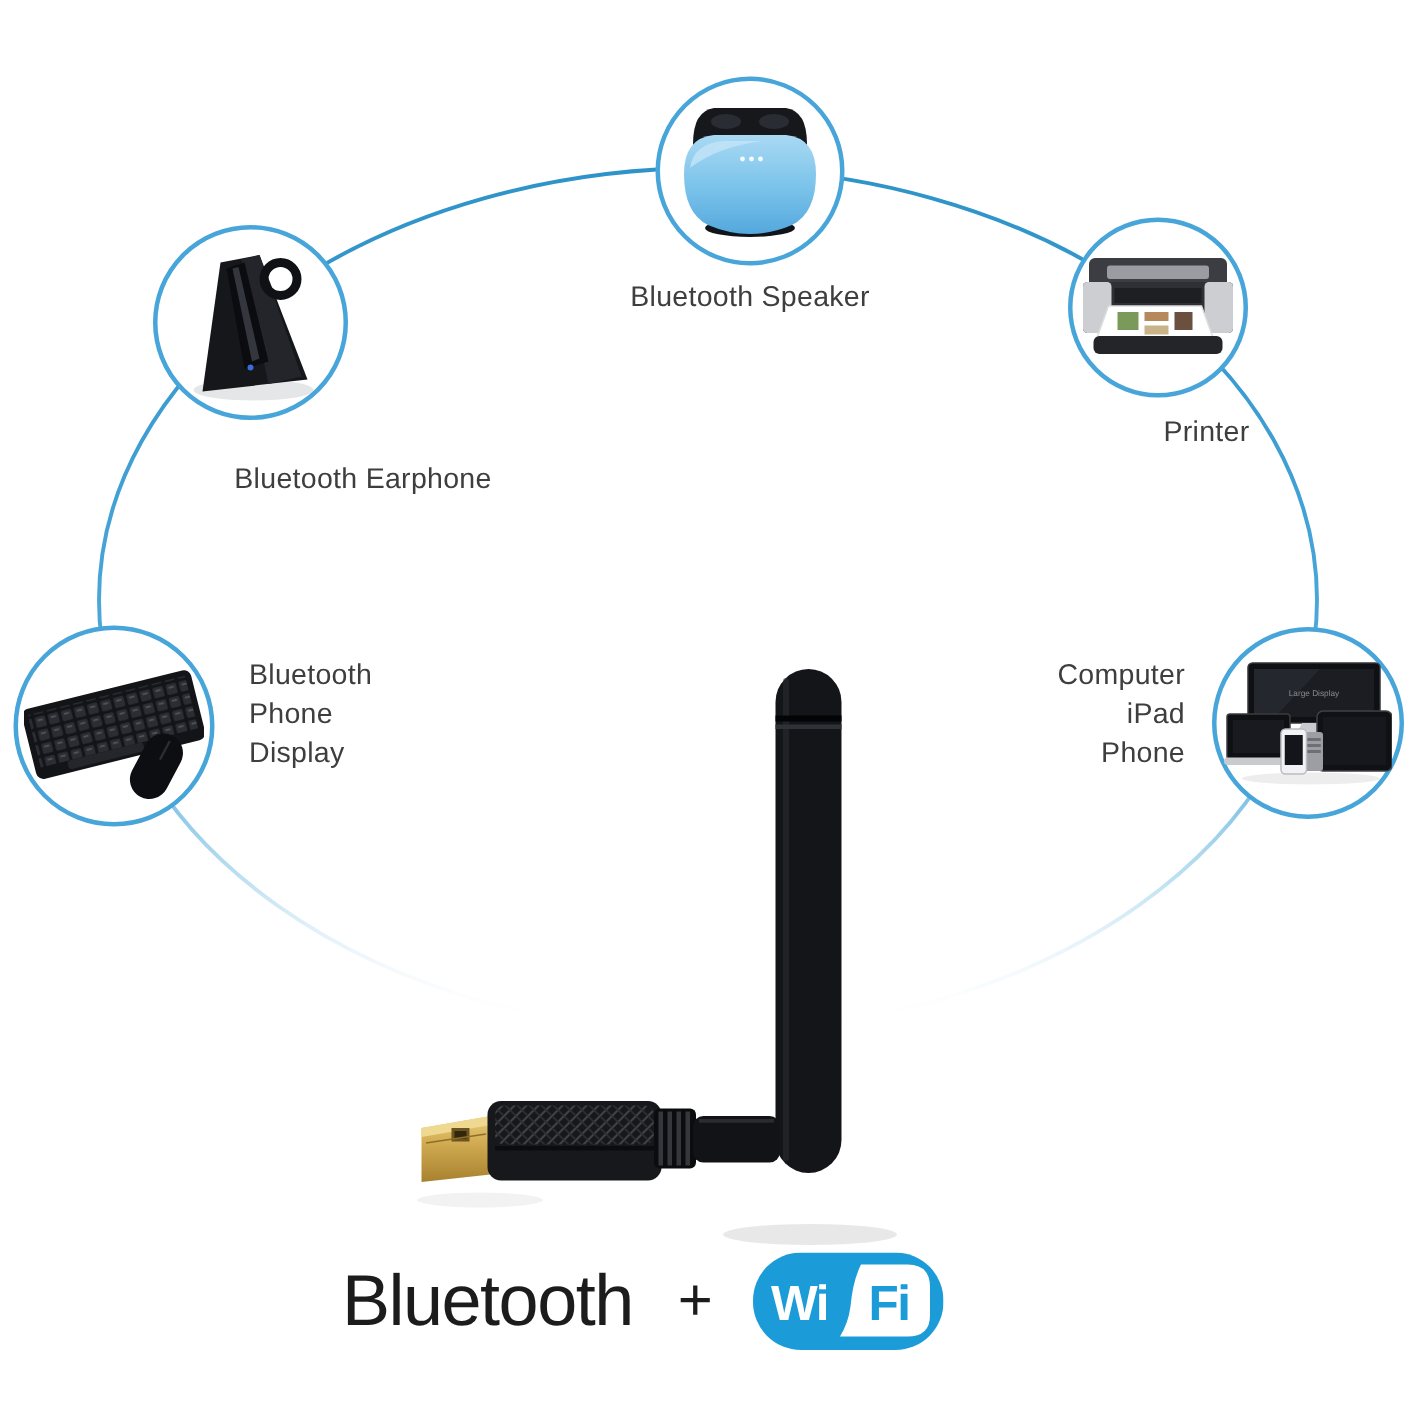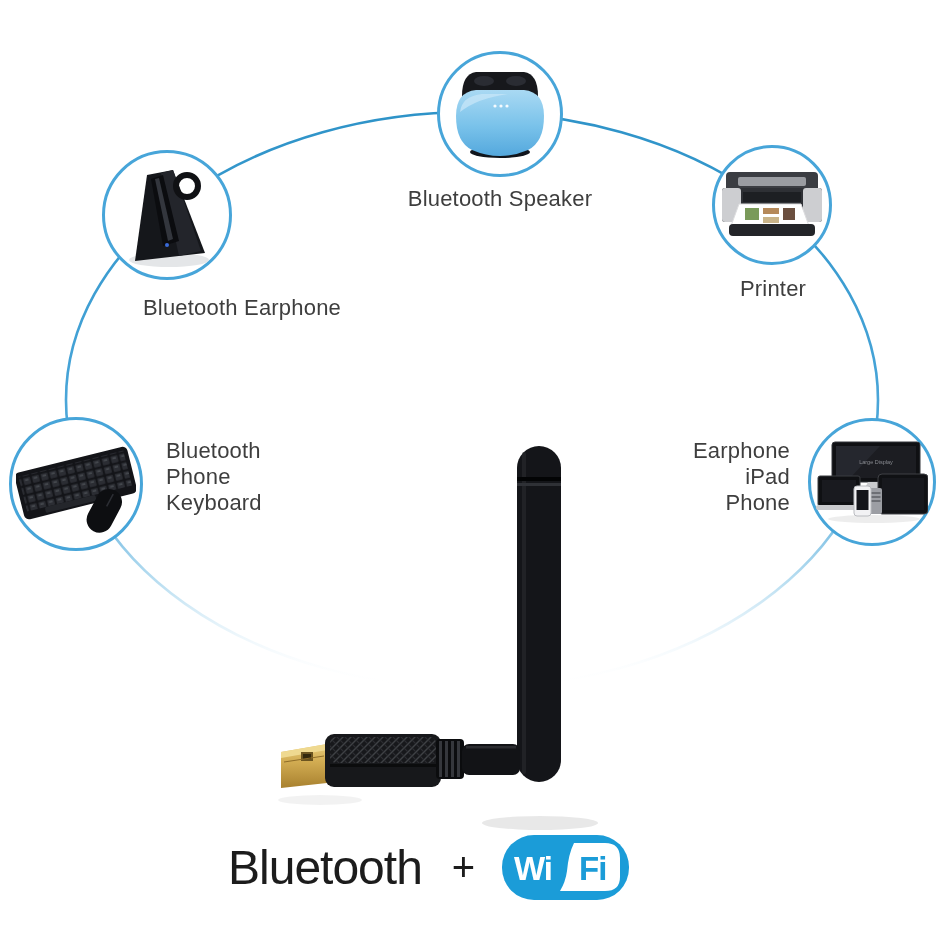--- a/index.html
+++ b/index.html
@@ -11,21 +11,21 @@
   .layer{position:absolute;left:0;top:0;}
   
   .node{
     position:absolute;border:3px solid #47a5d9;border-radius:50%;
     background:#ffffff;box-sizing:border-box;z-index:2;
     display:flex;align-items:center;justify-content:center;
   }
   .node svg{display:block;}
   
   .node-label{
-    position:absolute;z-index:3;color:#3e3e3e;font-size:22px;line-height:26px;
+    position:absolute;z-index:3;color:#3e3e3e;font-size:19px;line-height:26px;
     letter-spacing:.2px;
   }
   .t-center{text-align:center;}
   .t-right{text-align:right;}
   
   .footer{
     position:absolute;left:228px;top:831px;height:72px;z-index:4;
     display:flex;align-items:center;
   }
   .footer .product{
@@ -81,39 +81,39 @@
     <svg width="100" height="108" viewBox="0 0 100 108">
       <ellipse cx="52" cy="99" rx="40" ry="7" fill="#d6d8db" opacity="0.65"></ellipse>
       <path d="M30 14 L56 9 L88 92 L18 100 Z" fill="#15171b"></path>
       <path d="M44 12 L56 9 L84 90 L62 95 Z" fill="#23252b"></path>
       <path d="M34 18 L46 14 L62 80 L46 85 Z" fill="#0b0c0f"></path>
       <path d="M38 18 L42 17 L56 78 L51 80 Z" fill="#33363d"></path>
       <circle cx="70" cy="25" r="11" fill="none" stroke="#101114" stroke-width="6"></circle>
       <circle cx="50" cy="84" r="2" fill="#3a6bd8"></circle>
     </svg>
   </div>
-  <div class="node-label t-center" style="left:132px;top:295px;width:220px;">Bluetooth Earphone</div>
+  <div class="node-label t-center" style="left:132px;top:307px;width:220px;">Bluetooth Earphone</div>
 
   <div class="node" style="left:712px;top:145px;width:120px;height:120px;">
     <svg width="102" height="66" viewBox="0 0 102 66">
       <rect x="5" y="0" width="92" height="20" rx="4" fill="#3b3d42"></rect>
       <rect x="17" y="5" width="68" height="9" rx="2" fill="#9a9ca1"></rect>
       <rect x="1" y="16" width="100" height="34" rx="3" fill="#2e3035"></rect>
       <rect x="1" y="16" width="19" height="34" rx="3" fill="#cdced1"></rect>
       <rect x="82" y="16" width="19" height="34" rx="3" fill="#cdced1"></rect>
       <rect x="22" y="20" width="58" height="10" fill="#1d1f23"></rect>
       <polygon points="18,32 80,32 88,54 10,54" fill="#ffffff" stroke="#dddddf"></polygon>
       <rect x="24" y="36" width="14" height="12" fill="#7a9a5a"></rect>
       <rect x="42" y="36" width="16" height="6" fill="#b5895a"></rect>
       <rect x="62" y="36" width="12" height="12" fill="#6b4f3f"></rect>
       <rect x="42" y="45" width="16" height="6" fill="#c9b489"></rect>
       <rect x="8" y="52" width="86" height="12" rx="4" fill="#232529"></rect>
     </svg>
   </div>
-  <div class="node-label t-center" style="left:713px;top:276px;width:120px;">Printer</div>
+  <div class="node-label t-center" style="left:713px;top:276px;width:120px;text-align:right;">Printer</div>
 
   <div class="node" style="left:9px;top:417px;width:134px;height:134px;">
     <svg width="120" height="110" viewBox="0 0 120 110">
       <defs>
         <pattern id="keys" width="9" height="9" patternUnits="userSpaceOnUse">
           <rect x="0.8" y="0.8" width="7" height="7" rx="1" fill="#2b2d33"></rect>
           <rect x="2.5" y="2.5" width="3.5" height="1.2" fill="#6f727a" opacity="0.55"></rect>
         </pattern>
       </defs>
       <g transform="rotate(-14 60 55)">
@@ -123,21 +123,21 @@
       </g>
       <g transform="rotate(28 86 84)">
         <rect x="74" y="58" width="26" height="46" rx="13" fill="#0d0e11"></rect>
         <line x1="87" y1="62" x2="87" y2="76" stroke="#2c2e34" stroke-width="1.5"></line>
       </g>
     </svg>
   </div>
   <div class="node-label" style="left:166px;top:438px;width:160px;">
     <div>Bluetooth</div>
     <div>Phone</div>
-    <div>Keyboard</div>
+    <div>Display</div>
   </div>
 
   <div class="node" style="left:808px;top:418px;width:128px;height:128px;">
     <svg width="112" height="84" viewBox="0 0 112 84">
       <ellipse cx="58" cy="79" rx="46" ry="4" fill="#000000" opacity="0.07"></ellipse>
       <rect x="16" y="2" width="88" height="40" rx="3" fill="#0f1013" stroke="#33353a"></rect>
       <rect x="20" y="6" width="80" height="32" fill="#1c1d22"></rect>
       <polygon points="20,6 64,6 34,38 20,38" fill="#2a2c33" opacity="0.7"></polygon>
       <text x="60" y="24" font-size="5.5" fill="#8a8c92" text-anchor="middle" font-family="Liberation Sans, sans-serif">Large Display</text>
       <polygon points="52,42 68,42 72,50 48,50" fill="#c9cacd"></polygon>
@@ -148,21 +148,21 @@
       <rect x="66" y="38" width="42" height="32" fill="#17181d"></rect>
       <rect x="52" y="48" width="14" height="26" rx="2" fill="#9c9ea4"></rect>
       <rect x="53.5" y="52" width="11" height="2" fill="#6d6f75"></rect>
       <rect x="53.5" y="56" width="11" height="2" fill="#6d6f75"></rect>
       <rect x="53.5" y="60" width="11" height="2" fill="#6d6f75"></rect>
       <rect x="38" y="46" width="17" height="30" rx="3" fill="#f2f2f4" stroke="#babcc0"></rect>
       <rect x="40.5" y="50" width="12" height="20" fill="#14151a"></rect>
     </svg>
   </div>
   <div class="node-label t-right" style="right:155px;top:438px;width:160px;">
-    <div>Earphone</div>
+    <div>Computer</div>
     <div>iPad</div>
     <div>Phone</div>
   </div>
 
   <svg class="layer" style="left:250px;top:440px;z-index:3;" width="360" height="400" viewBox="250 440 360 400">
     <defs>
       <linearGradient id="gold" x1="0" y1="0" x2="0" y2="1">
         <stop offset="0" stop-color="#e7cc7c"></stop>
         <stop offset="0.4" stop-color="#d2ac52"></stop>
         <stop offset="1" stop-color="#a8812f"></stop>

